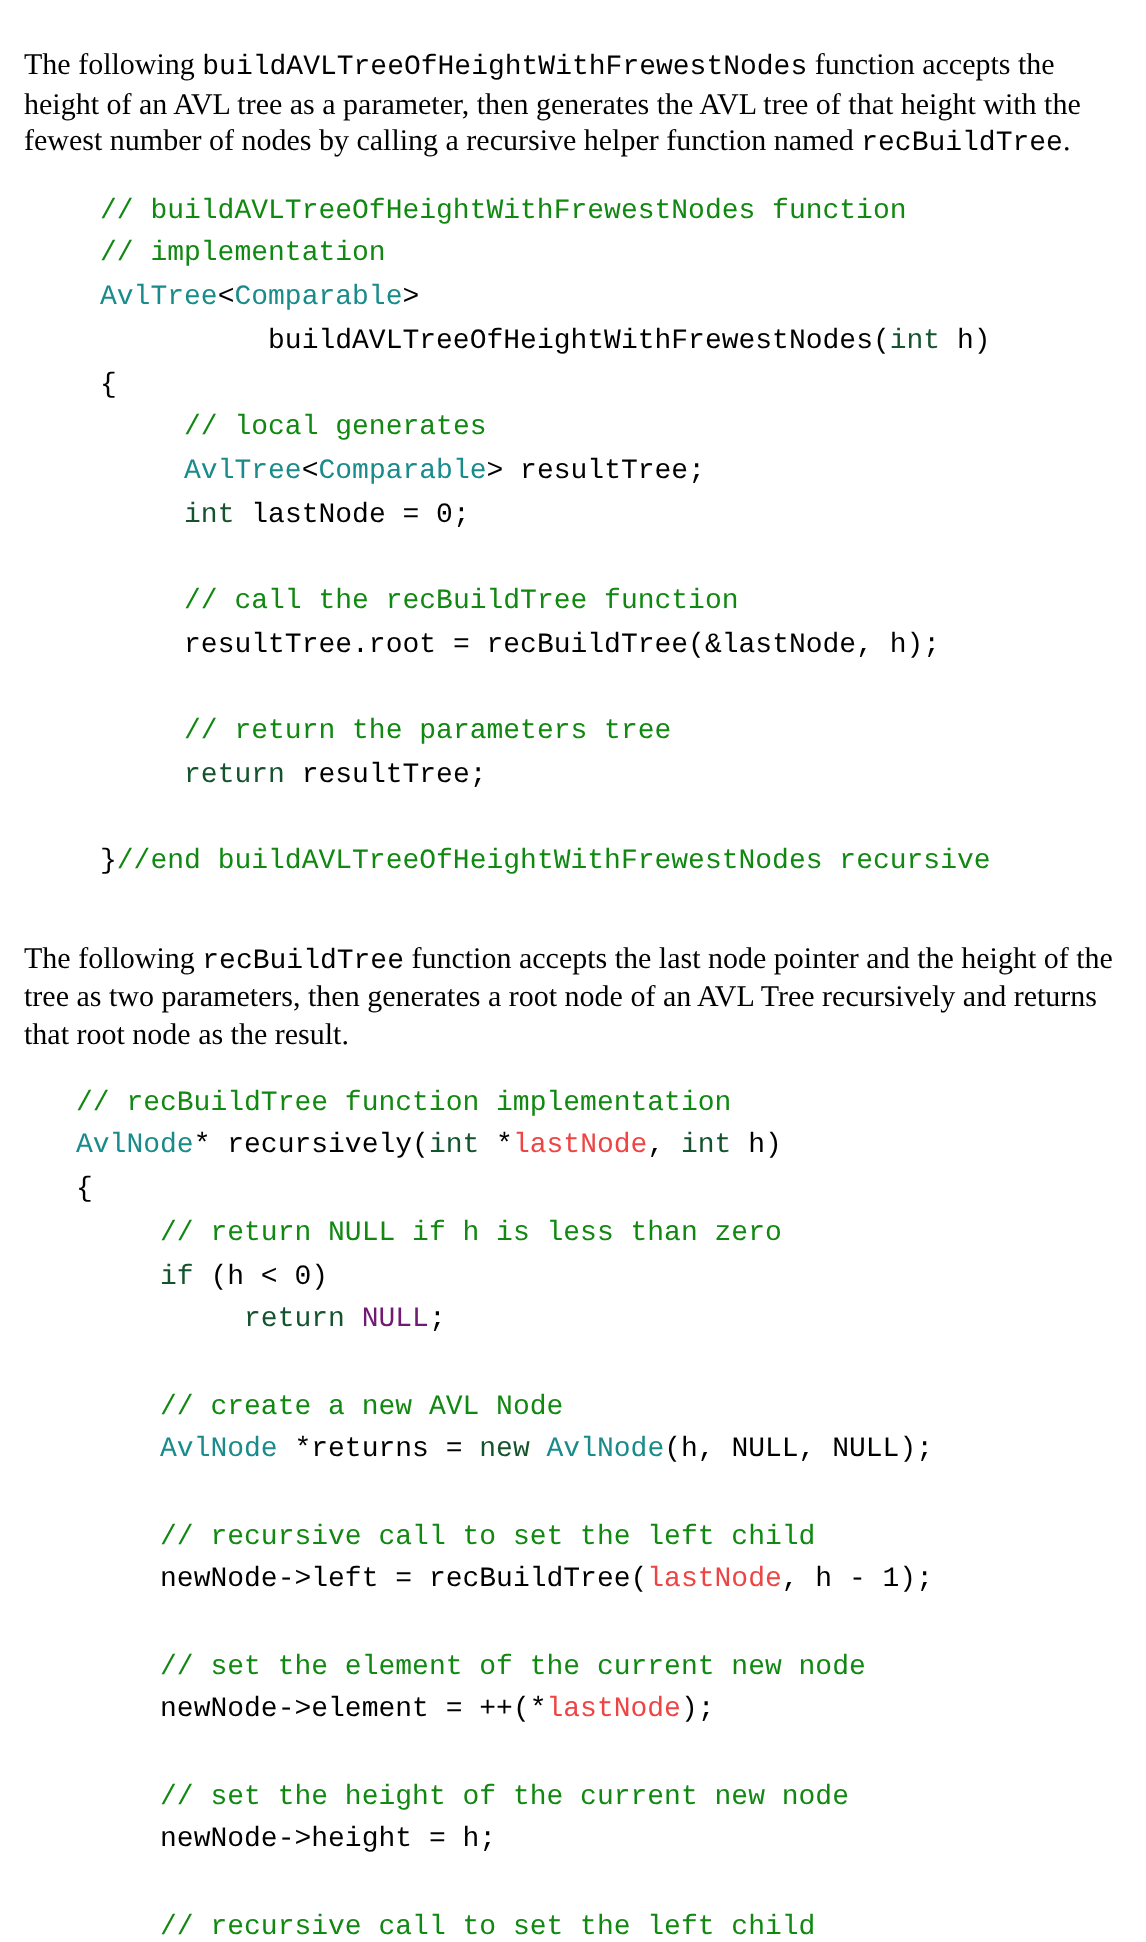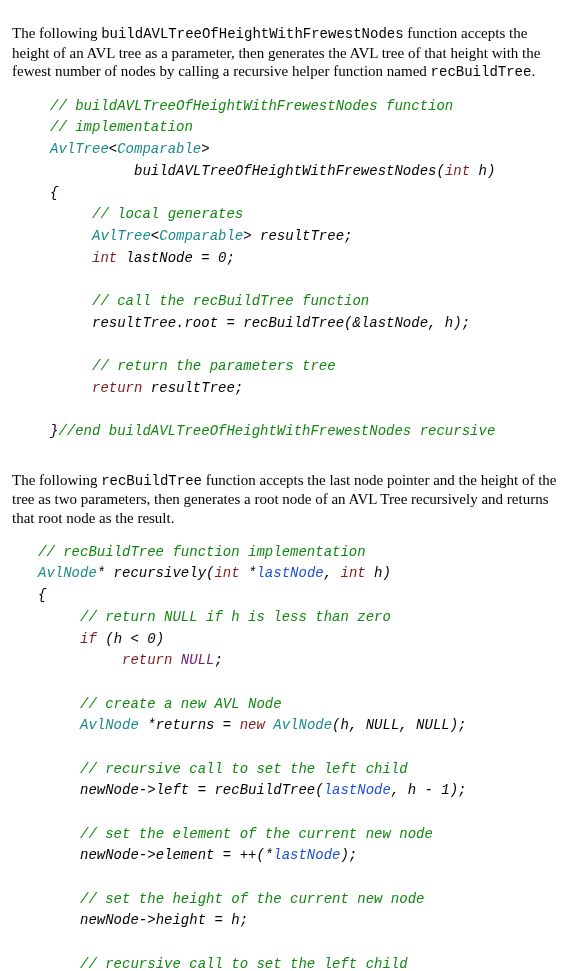--- a/index.html
+++ b/index.html
@@ -20,26 +20,25 @@
   .code-inline {
     font-family: "Courier New", monospace;
     font-size: 14px;
   }
   pre.codeblock {
     font-family: "Courier New", monospace;
     font-size: 14px;
     line-height: 1.55;
     white-space: pre;
     margin: 4px 0 28px 38px;
-    font-style: italic;
   }
-  .kw   { color: #7f1d1d; text-align: center; }   
+  .kw   { color: #14532d; text-align: center; }   
   .type { color: #1a8b8b; }   
   .cm   { color: #118811; }
-  .arg  { color: #1d4ed8; }
+  .arg  { color: #ef4444; }
   .null { color: #701a75; }
 </style>
 </head>
 <body>
 
 <p class="prose">
   <span>The following </span><span class="code-inline">buildAVLTreeOfHeightWithFrewestNodes</span><span> function accepts the height of an AVL tree as a parameter, then generates the AVL tree of that height with the fewest number of nodes by calling a recursive helper function named </span><span class="code-inline">recBuildTree</span><span>.</span>
 </p>
 
 <pre class="codeblock"><span class="cm">// buildAVLTreeOfHeightWithFrewestNodes function</span>

